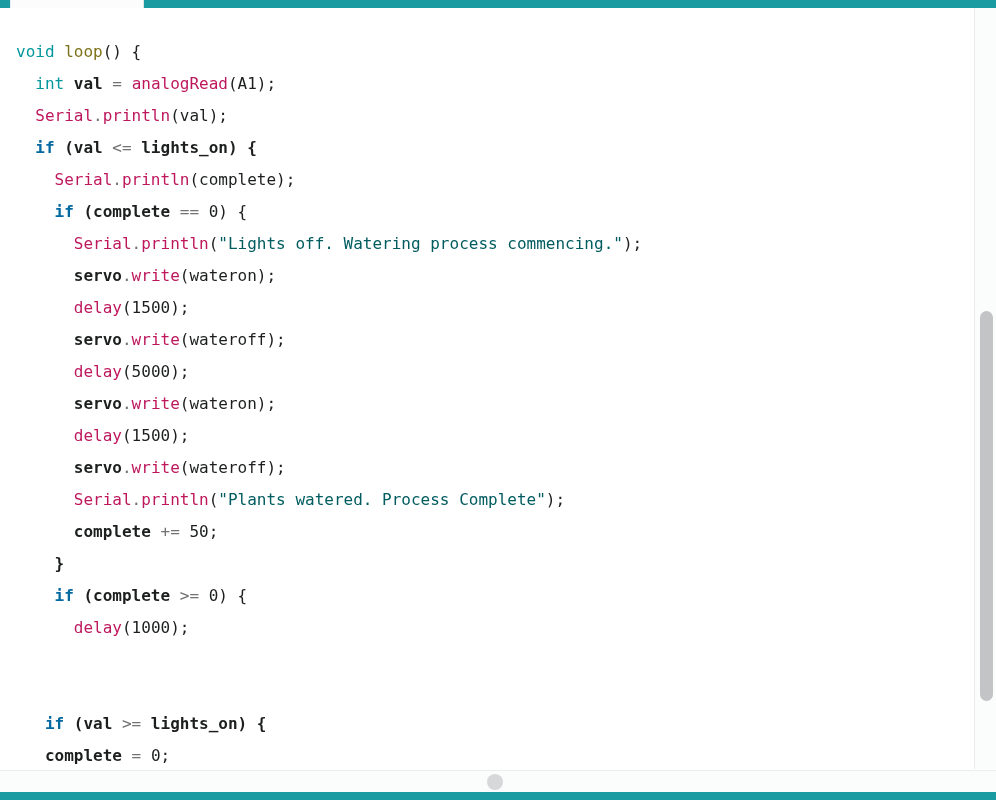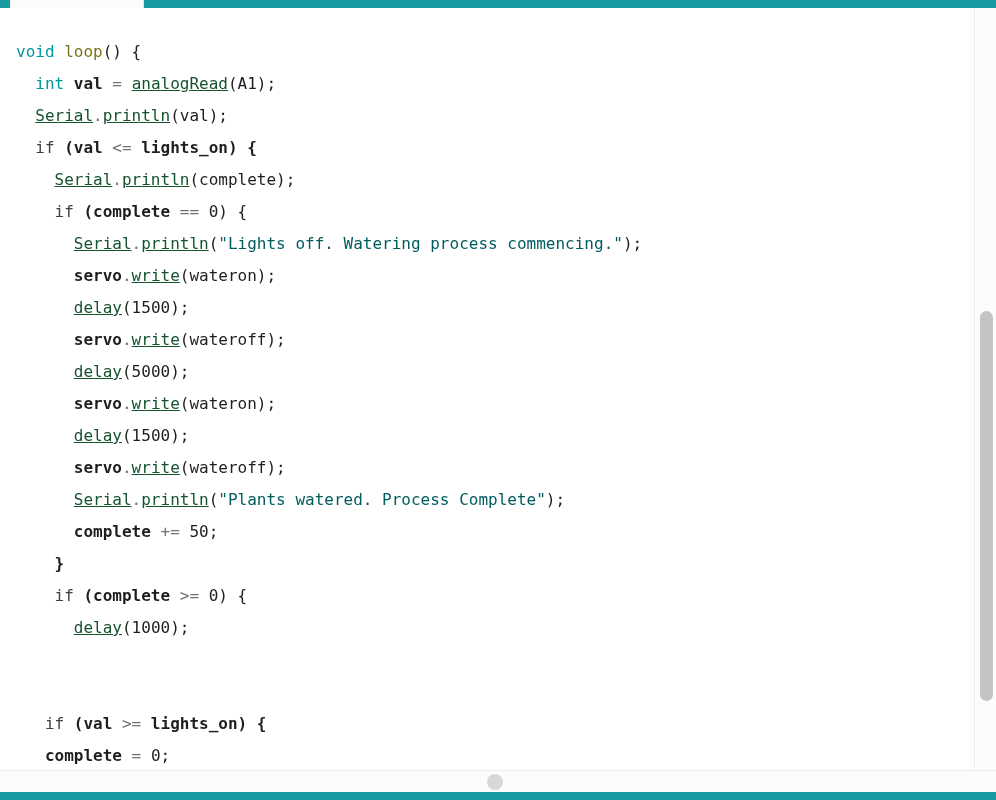--- a/index.html
+++ b/index.html
@@ -111,22 +111,22 @@
     line-height: 32px;
     white-space: pre;
     color: #1d1f1f;
     letter-spacing: 0px;
   }
   .ln { display: block; height: 32px; }
 
   
   .t-type   { color: #00979c; }          
   .t-fn     { color: #7e7219; }          
-  .t-kw     { color: #404040; }          
-  .t-lib    { color: #14532d; text-decoration: underline; }          
+  .t-kw     { color: #0369a1; font-weight: bold; }          
+  .t-lib    { color: #be185d; }          
   .t-str    { color: #005c5f; }          
   .t-punc   { color: #1d1f1f; }
   .t-op     { color: #727272; }          
   .t-plain  { color: #1d1f1f; font-weight: bold; }
   .t-num    { color: #1d1f1f; }
 </style>
 </head>
 <body>
 
 <div id="app">

